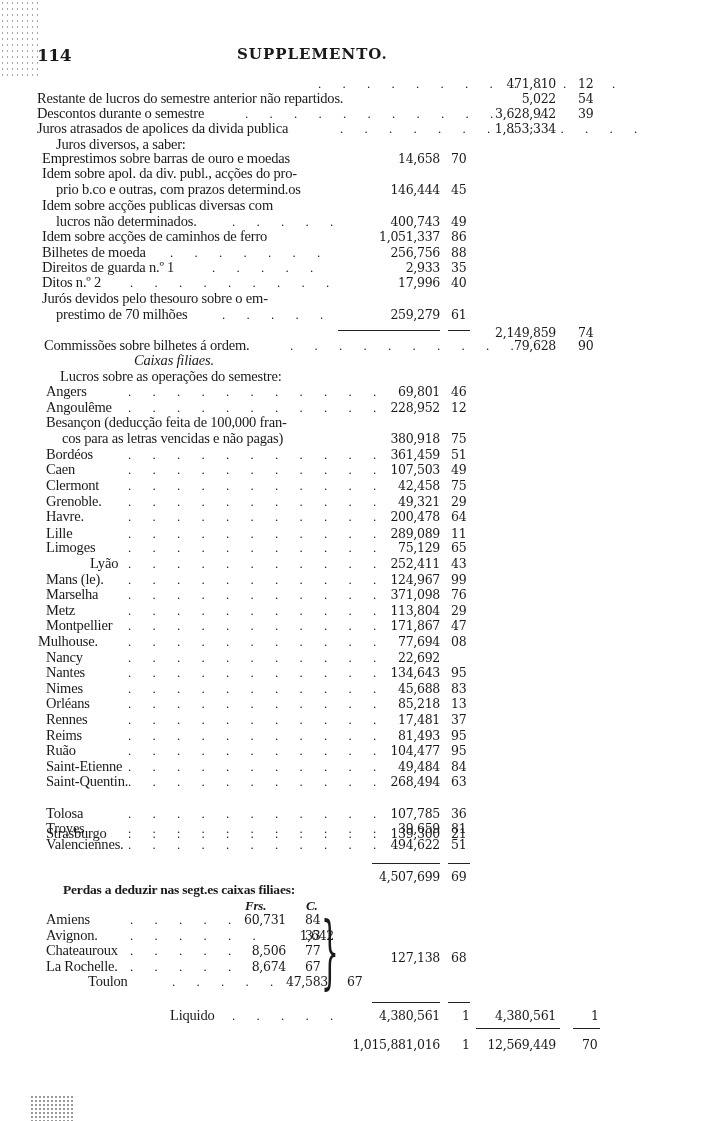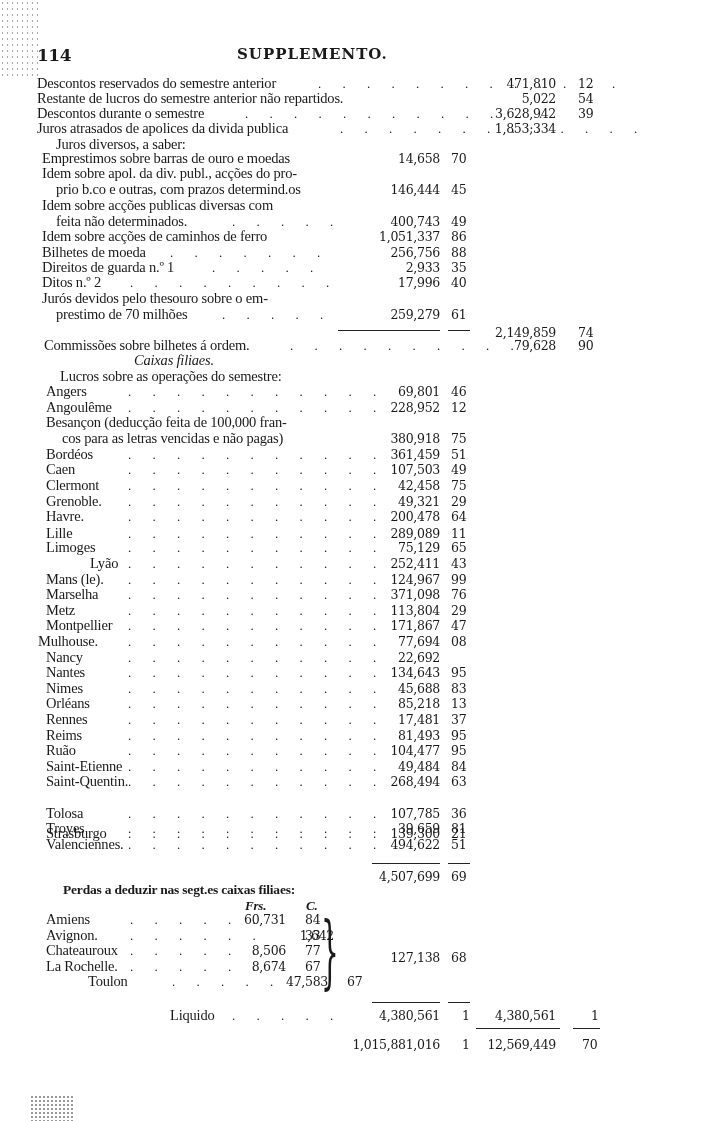--- a/index.html
+++ b/index.html
@@ -52,21 +52,20 @@
 <div class="page">
   <div class="noise-left"></div>
   <div class="noise-bottom"></div>
 
   <div class="header">
     <span class="page-number">114</span>
     <span class="running-title">SUPPLEMENTO.</span>
   </div>
 
   <div class="row" style="top:76px">
-    <span class="lbl" style="left:37px">Descontos reservados do semestre anterior</span>
     <span class="dots" style="left:318px">. . . . . . . . . . . . .</span>
     <span class="num c2">471,810</span>
     <span class="num c2c">12</span>
   </div>
   <div class="row" style="top:91px">
     <span class="lbl" style="left:37px">Restante de lucros do semestre anterior não repartidos.</span>
     <span class="num c2">5,022</span>
     <span class="num c2c">54</span>
   </div>
   <div class="row" style="top:106px">
@@ -95,21 +94,21 @@
   </div>
   <div class="row" style="top:182px">
     <span class="lbl" style="left:56px">prio b.co e outras, com prazos determind.os</span>
     <span class="num c1">146,444</span>
     <span class="num c1c">45</span>
   </div>
   <div class="row" style="top:198px">
     <span class="lbl" style="left:42px">Idem sobre acções publicas diversas com</span>
   </div>
   <div class="row" style="top:214px">
-    <span class="lbl" style="left:56px">feita não determinados.</span>
+    <span class="lbl" style="left:56px">lucros não determinados.</span>
     <span class="dots" style="left:232px">. . . . .</span>
     <span class="num c1">400,743</span>
     <span class="num c1c">49</span>
   </div>
   <div class="row" style="top:229px">
     <span class="lbl" style="left:42px">Idem sobre acções de caminhos de ferro</span>
     <span class="num c1">1,051,337</span>
     <span class="num c1c">86</span>
   </div>
   <div class="row" style="top:245px">

